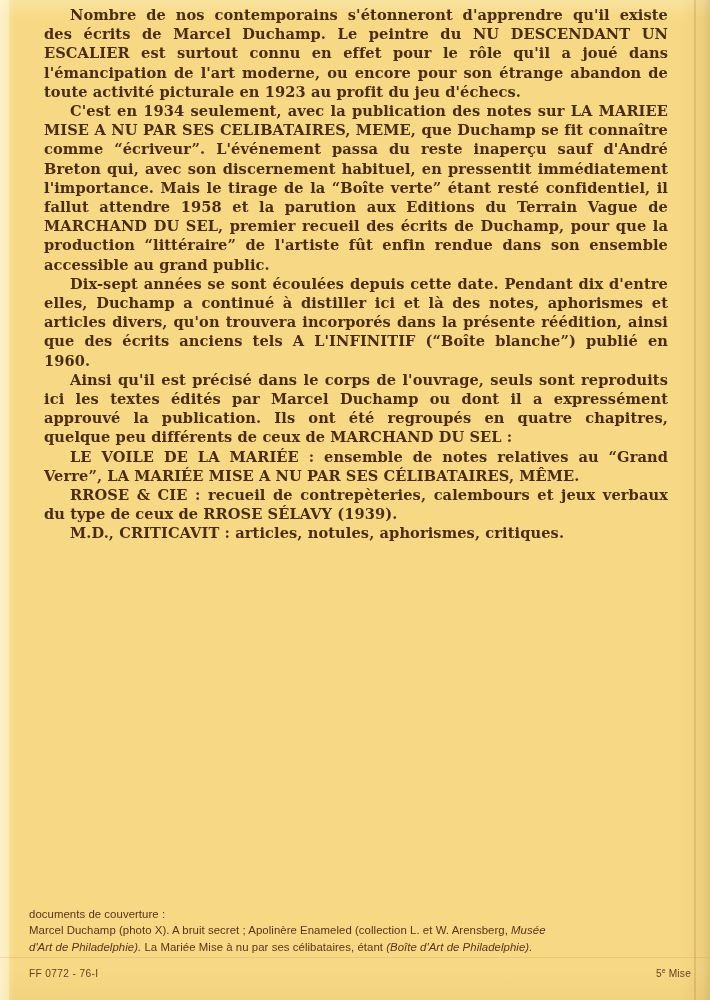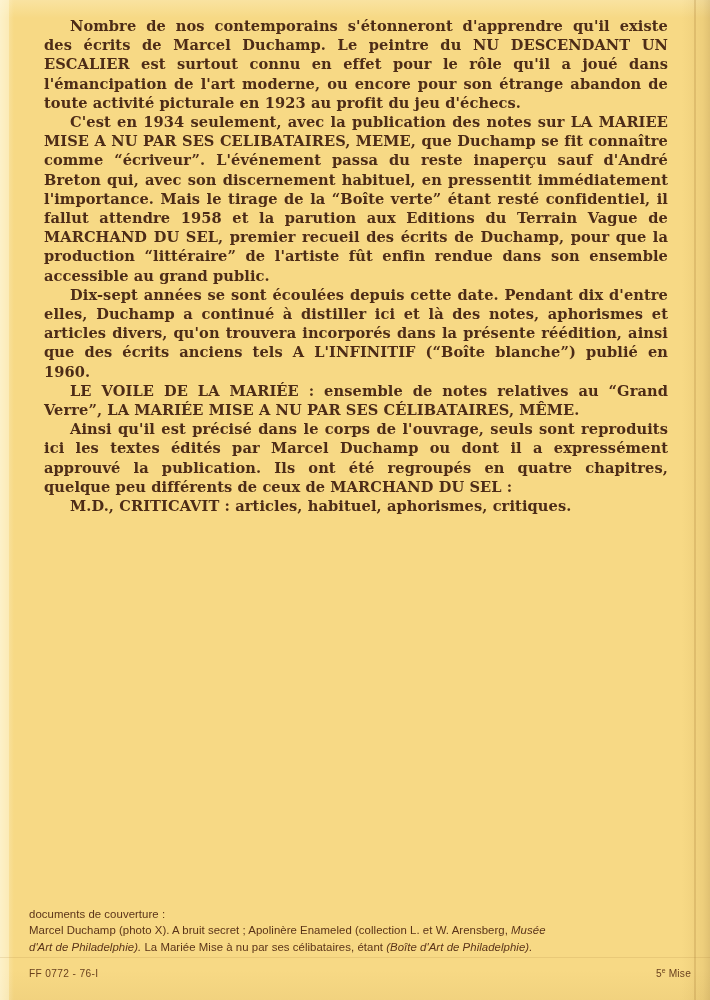--- a/index.html
+++ b/index.html
@@ -46,21 +46,21 @@
     top: 0; bottom: 0;
     left: 0;
     width: 9px;
     background: rgba(255,252,232,0.38);
   }
 
   
   .body-block {
     position: absolute;
     left: 44px;
-    top: 16px;
+    top: 5px;
     width: 624px;
     color: #4d2c17;
     font-family: "DejaVu Serif", "Liberation Serif", serif;
     font-weight: bold;
     font-size: 14.6px;
     line-height: 19.2px;
     text-align: justify;
     text-justify: inter-word;
     letter-spacing: 0.1px;
   }
@@ -124,23 +124,24 @@
 <body>
 
 <div class="page">
   <div class="edge-left"></div>
   <div class="edge-right"></div>
 
   <div class="body-block">
     <p>Nombre de nos contemporains s'étonneront d'apprendre qu'il existe des écrits de Marcel Duchamp. Le peintre du NU DESCENDANT UN ESCALIER est surtout connu en effet pour le rôle qu'il a joué dans l'émancipation de l'art moderne, ou encore pour son étrange abandon de toute activité picturale en 1923 au profit du jeu d'échecs.</p>
     <p>C'est en 1934 seulement, avec la publication des notes sur LA MARIEE MISE A NU PAR SES CELIBATAIRES, MEME, que Duchamp se fit connaître comme “écriveur”. L'événement passa du reste inaperçu sauf d'André Breton qui, avec son discernement habituel, en pressentit immédiatement l'importance. Mais le tirage de la “Boîte verte” étant resté confidentiel, il fallut attendre 1958 et la parution aux Editions du Terrain Vague de MARCHAND DU SEL, premier recueil des écrits de Duchamp, pour que la production “littéraire” de l'artiste fût enfin rendue dans son ensemble accessible au grand public.</p>
     <p>Dix-sept années se sont écoulées depuis cette date. Pendant dix d'entre elles, Duchamp a continué à distiller ici et là des notes, aphorismes et articles divers, qu'on trouvera incorporés dans la présente réédition, ainsi que des écrits anciens tels A L'INFINITIF (“Boîte blanche”) publié en 1960.</p>
+    <p>Ainsi qu'il est précisé dans le corps de l'ouvrage, seuls sont reproduits ici les textes édités par Marcel Duchamp ou dont il a expressément approuvé la publication. Ils ont été regroupés en quatre chapitres, quelque peu différents de ceux de MARCHAND DU SEL :</p>
     <p>LE VOILE DE LA MARIÉE : ensemble de notes relatives au “Grand Verre”, LA MARIÉE MISE A NU PAR SES CÉLIBATAIRES, MÊME.</p>
-    <p>Ainsi qu'il est précisé dans le corps de l'ouvrage, seuls sont reproduits ici les textes édités par Marcel Duchamp ou dont il a expressément approuvé la publication. Ils ont été regroupés en quatre chapitres, quelque peu différents de ceux de MARCHAND DU SEL :</p>
-    <p>M.D., CRITICAVIT : articles, habituel, aphorismes, critiques.</p>
+    <p>RROSE &amp; CIE : recueil de contrepèteries, calembours et jeux verbaux du type de ceux de RROSE SÉLAVY (1939).</p>
+    <p>M.D., CRITICAVIT : articles, notules, aphorismes, critiques.</p>
   </div>
 
   <div class="credits">
     <span class="ln">documents de couverture :</span>
     <span class="ln"><span>Marcel Duchamp (photo X).  A bruit secret ; Apolinère Enameled (collection L. et W. Arensberg, </span><i>Musée</i></span>
     <span class="ln"><i>d'Art de Philadelphie).</i><span> La Mariée Mise à nu par ses célibataires, étant </span><i>(Boîte d'Art de Philadelphie).</i></span>
   </div>
 
   <div class="footer-bar"></div>
 

